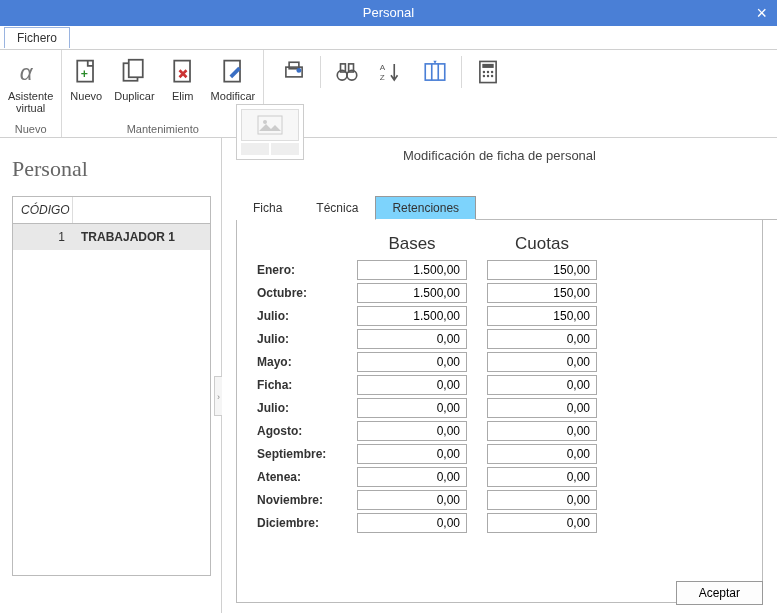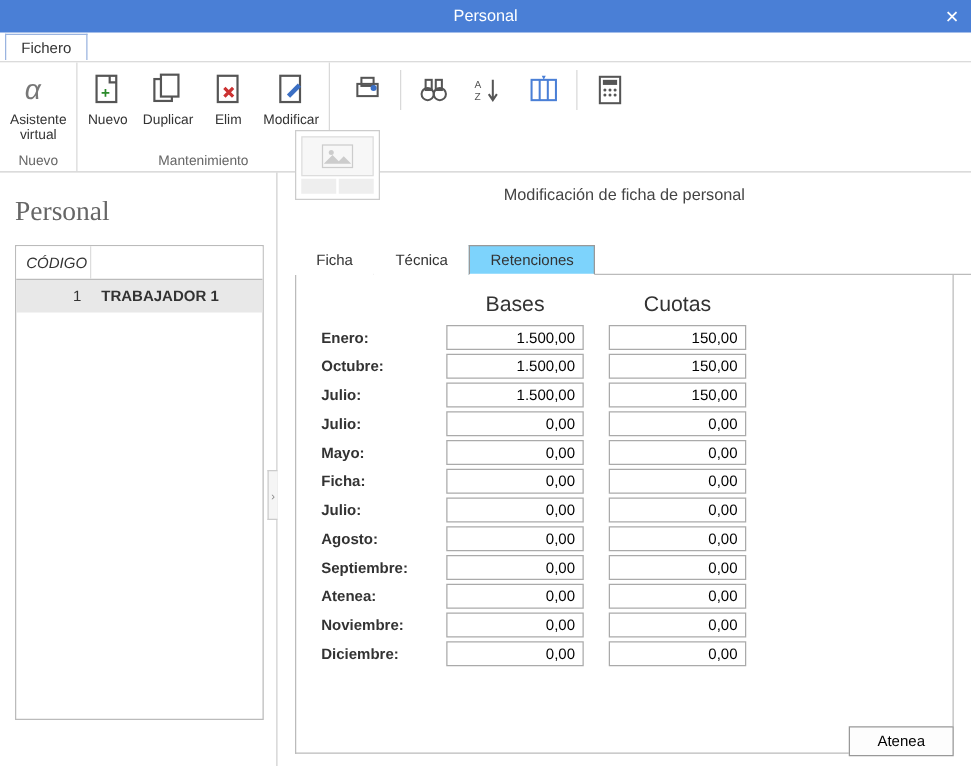--- a/index.html
+++ b/index.html
@@ -301,16 +301,16 @@
           <div class="drow">
             <span class="mlabel">Diciembre:</span>
             <input value="0,00" style="">
             <span class="gap"></span>
             <input value="0,00" style="">
           </div>
         </div>
     </div>
 
     <div class="footer">
-      <button>Atenea</button>
+      <button>Aceptar</button>
     </div>
   </div>
 </div>
 
 </body></html>

